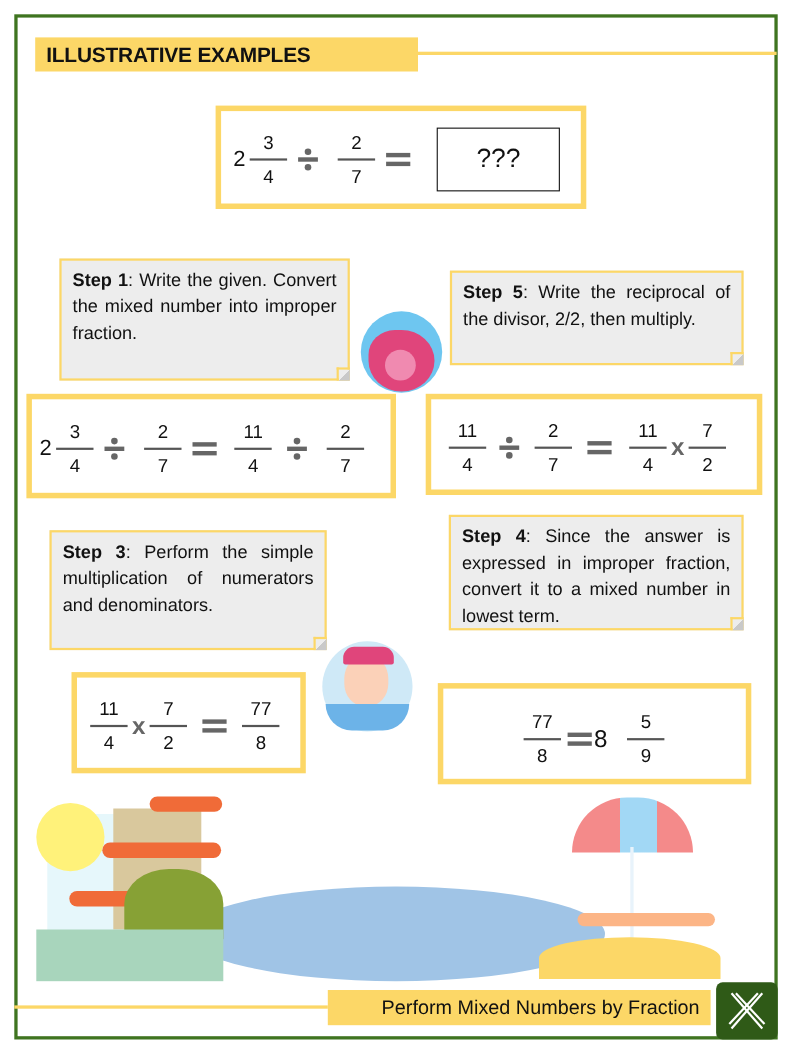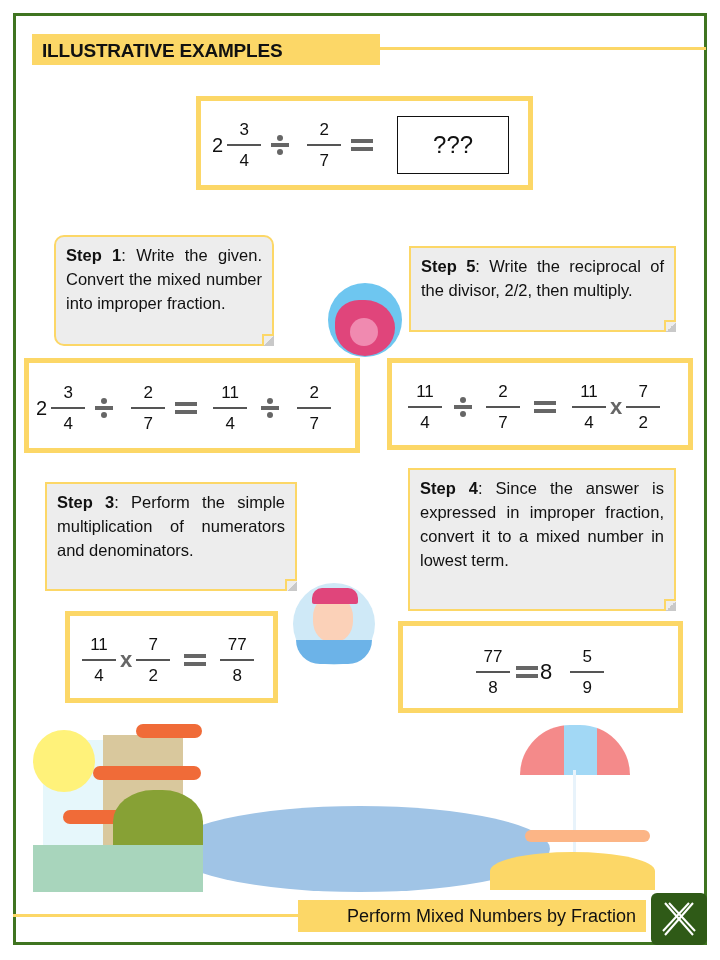--- a/index.html
+++ b/index.html
@@ -55,21 +55,21 @@
       <span class="bar" style="width:34px"></span>
       <span class="d">7</span>
     </span>
   <span class="op op-eq">
       <span></span>
       <span></span>
     </span>
   <span class="answer-box">???</span>
 </div>
 
-<div class="note" style="left:54px;top:235px;width:220px;height:111px;border-radius:10px;">
+<div class="note" style="left:54px;top:235px;width:264px;height:111px;">
   <b>Step 1</b><span>: Write the given. Convert the mixed number into improper fraction.</span>
   <span class="fold"></span>
 </div>
 
 <div class="circle" style="left:328px;top:283px;width:74px;height:74px;background:#6ec6f0;"></div>
 <div class="circle" style="left:335px;top:300px;width:60px;height:56px;background:#e0457b;border-radius:40% 50% 50% 50%;"></div>
 <div class="circle" style="left:350px;top:318px;width:28px;height:28px;background:#f08ab0;"></div>
 
 <div class="note" style="left:409px;top:246px;width:267px;height:86px;">
   <b>Step 5</b><span>: Write the reciprocal of the divisor, 2/2, then multiply.</span>
@@ -147,21 +147,21 @@
       <span class="bar" style="width:34px"></span>
       <span class="d">2</span>
     </span>
 </div>
 
 <div class="note" style="left:45px;top:482px;width:252px;height:109px;">
   <b>Step 3</b><span>: Perform the simple multiplication of numerators and denominators.</span>
   <span class="fold"></span>
 </div>
 
-<div class="note" style="left:408px;top:468px;width:268px;height:143px;">
+<div class="note" style="left:408px;top:468px;width:268px;height:105px;">
   <b>Step 4</b><span>: Since the answer is expressed in improper fraction, convert it to a mixed number in lowest term.</span>
   <span class="fold"></span>
 </div>
 
 <div class="circle" style="left:293px;top:583px;width:82px;height:82px;background:#cfe9f7;"></div>
 <div class="circle" style="left:313px;top:596px;width:40px;height:46px;background:#fbd1b8;border-radius:45%;"></div>
 <div style="position:absolute;left:312px;top:588px;width:46px;height:16px;background:#e0457b;border-radius:10px 10px 2px 2px;"></div>
 <div style="position:absolute;left:296px;top:640px;width:76px;height:24px;background:#6cb3e8;border-radius:0 0 40px 40px;"></div>
 
 <div class="ybox" style="left:65px;top:611px;width:213px;height:92px;"></div>

